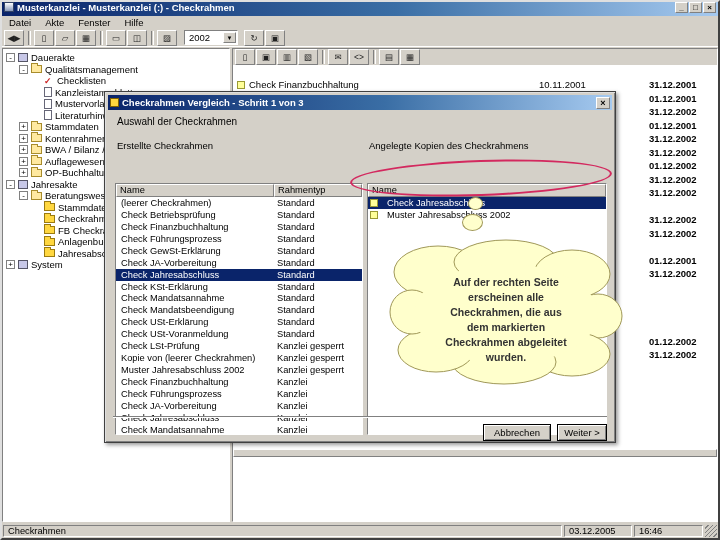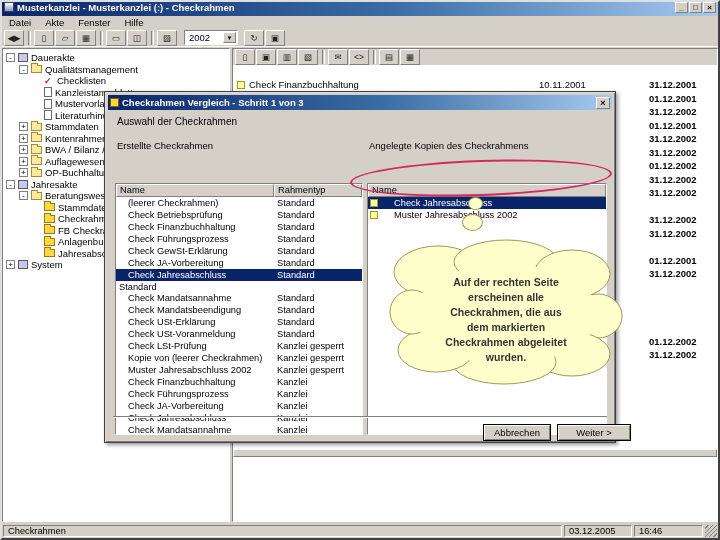--- a/index.html
+++ b/index.html
@@ -83,27 +83,27 @@
   .d-l1 { left:12px; } .d-l2 { left:264px; }
   .dtable { position:absolute; top:57px; height:252px; background:#fff; border:1px solid; border-color:#808080 #fff #fff #808080; overflow:hidden;margin-top:34px; }
   .d-left { left:10px; width:248px; } .d-right { left:262px; width:240px; }
   .d-head { display:flex; height:13px; }
   .d-hcell { background:#d4d0c8; border:1px solid; border-color:#fff #808080 #808080 #fff; font-size:9.3px; padding:0 3px; overflow:hidden; white-space:nowrap; }
   .d-hname { width:158px; } .d-htype { flex:1; } .d-hfull { flex:1; }
   .d-body { overflow:hidden; }
   .d-row { display:flex; height:11.95px; align-items:center; font-size:9.3px; white-space:nowrap; overflow:hidden; }
   .d-right .d-row { height:12px; }
   .d-row.sel { background:#0a246a; color:#fff; }
-  .d-name { width:158px; padding-left:12px; overflow:hidden; }
+  .d-name { width:158px; padding-left:5px; overflow:hidden; }
   .d-right .d-name { flex:1; width:auto; }
   .d-type { flex:1; padding-left:3px; overflow:hidden; }
   .d-sep { position:absolute; left:8px; right:8px; top:324px; height:2px; border-top:1px solid #808080; border-bottom:1px solid #fff; }
   .btn { position:absolute; top:332px; height:17px; font-size:9.5px; background:#d4d0c8; border:1px solid #000;
     box-shadow: inset 1px 1px 0 #fff, inset -1px -1px 0 #808080; }
-  .btn-cancel { left:378px; width:68px; } .btn-next { left:452px; width:74px; }
+  .btn-cancel { left:378px; width:68px; } .btn-next { left:452px; width:50px; }
 
   
   .red-ellipse { position:absolute; left:350px; top:160px; width:262px; height:36px; border:2px solid #d3295f;
     border-radius:50%; transform:rotate(-2deg); z-index:30; pointer-events:none; }
   .tcirc { position:absolute; background:#ffffcc; border:1px solid #a09858; border-radius:50%; z-index:20; pointer-events:none; }
   .tc1 { left:468px; top:197px; width:15px; height:13px; }
   .tc2 { left:462px; top:214px; width:21px; height:17px; }
   .cloud { position:absolute; left:388px; top:236px; z-index:20; pointer-events:none; }
 </style>
 </head>
@@ -420,20 +420,21 @@
         </div>
         <div class="d-row">
           <span class="d-name">Check JA-Vorbereitung</span>
           <span class="d-type">Standard</span>
         </div>
         <div class="d-row sel">
           <span class="d-name">Check Jahresabschluss</span>
           <span class="d-type">Standard</span>
         </div>
         <div class="d-row">
+          <span class="d-name">Check KSt-Erklärung</span>
           <span class="d-type">Standard</span>
         </div>
         <div class="d-row">
           <span class="d-name">Check Mandatsannahme</span>
           <span class="d-type">Standard</span>
         </div>
         <div class="d-row">
           <span class="d-name">Check Mandatsbeendigung</span>
           <span class="d-type">Standard</span>
         </div>

